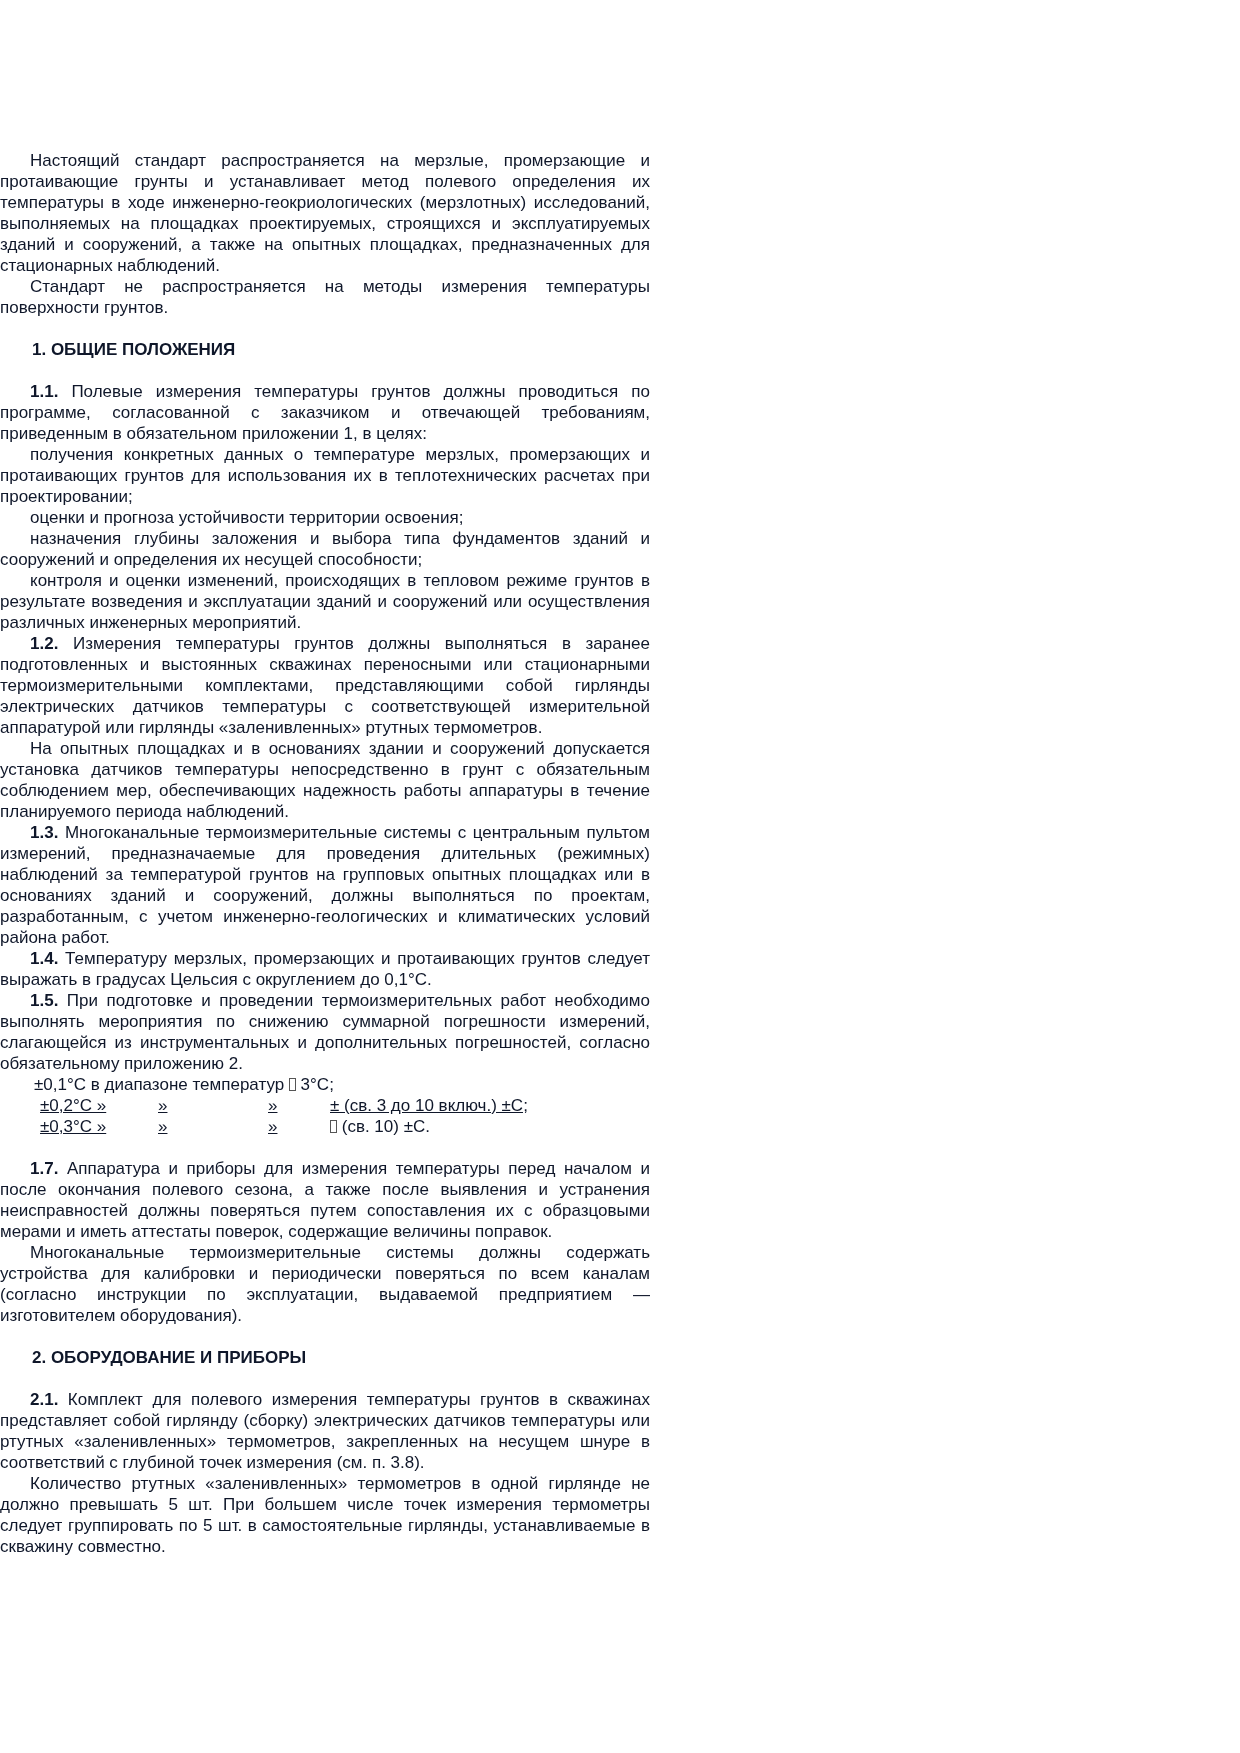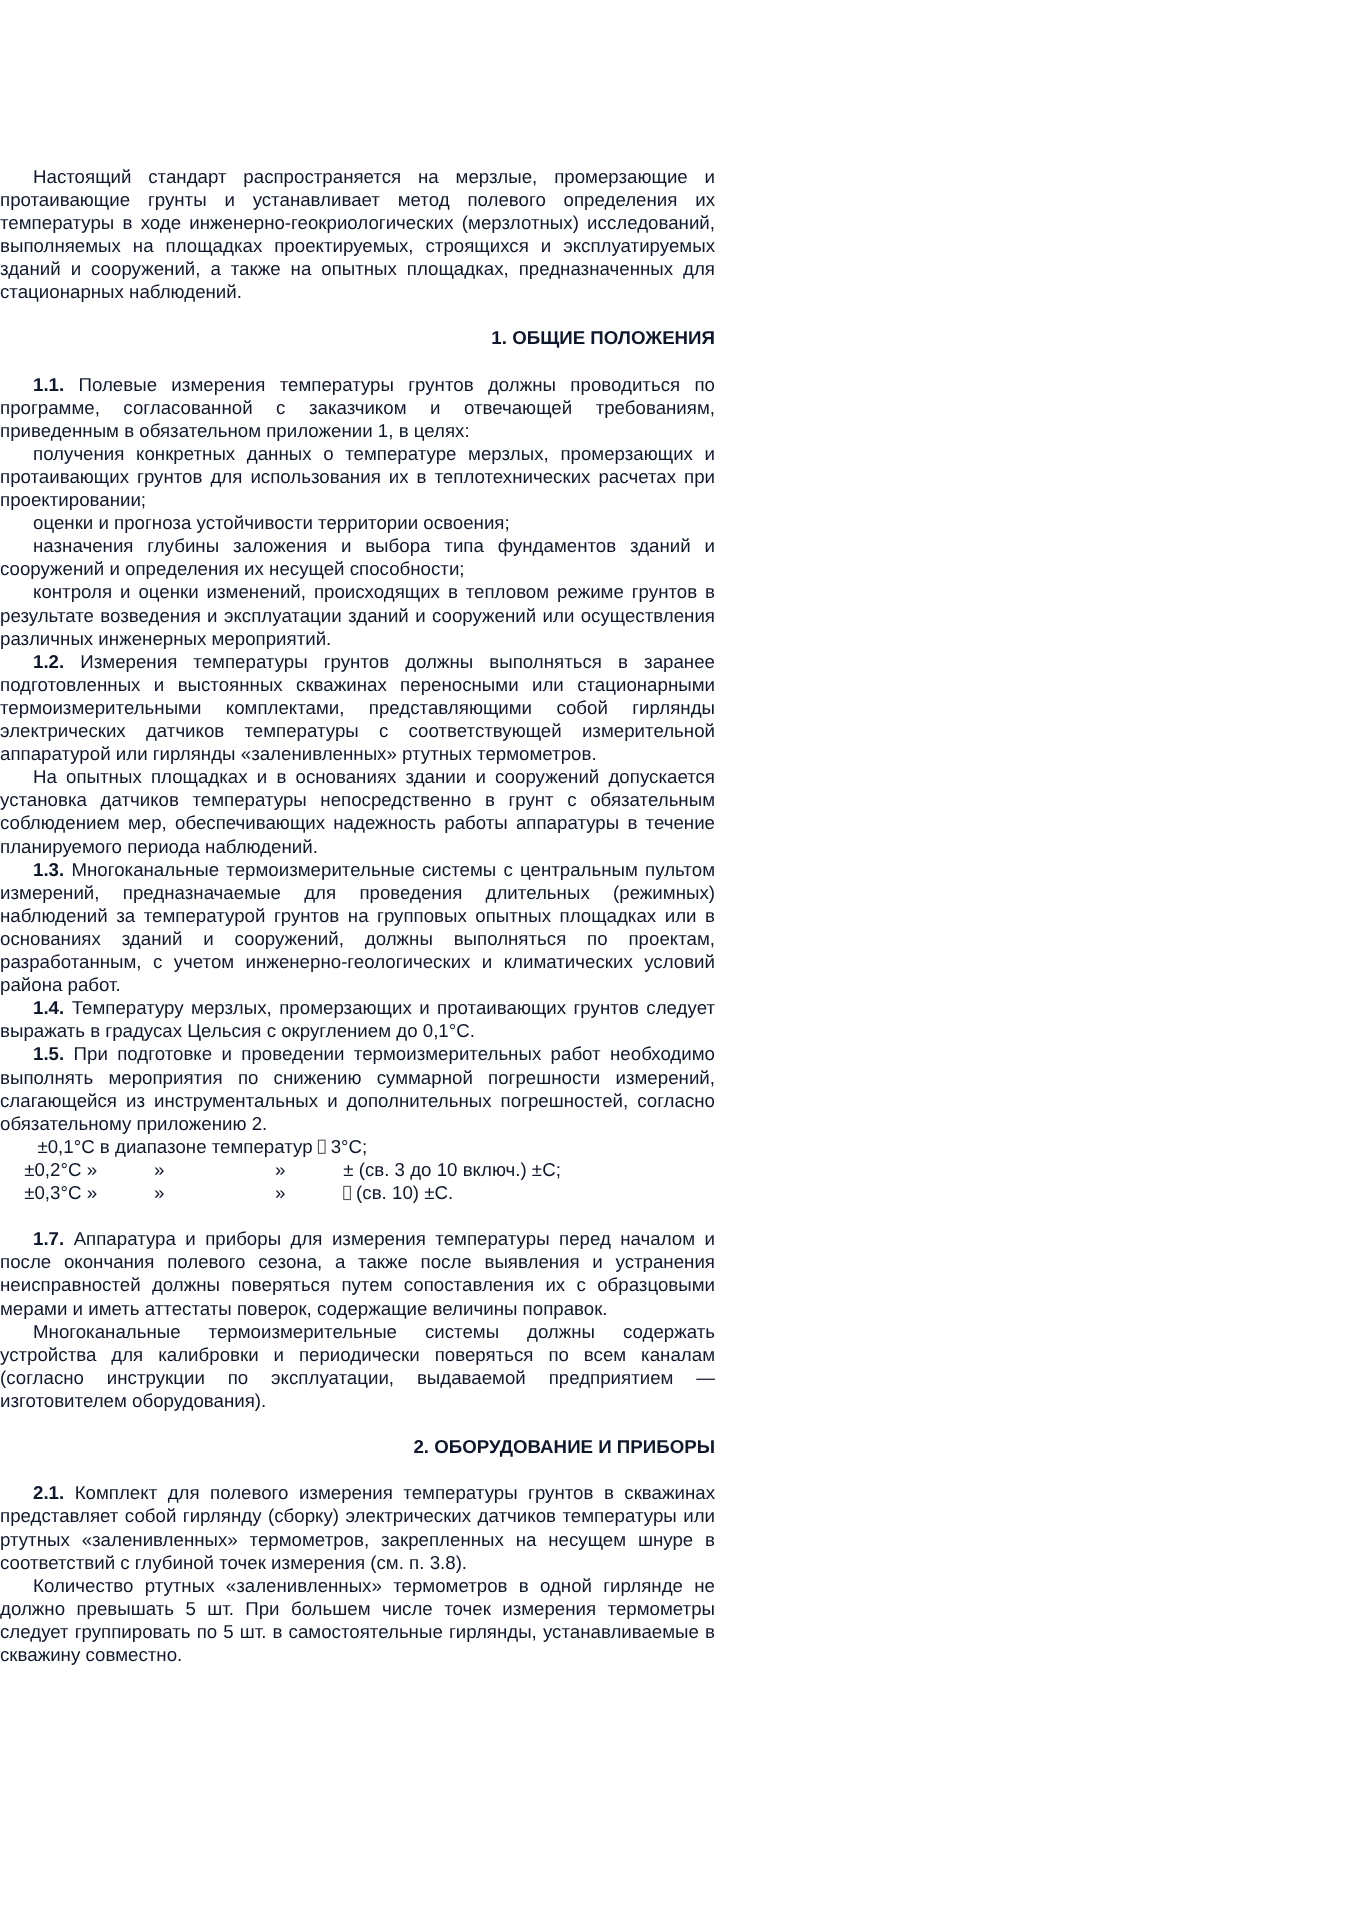--- a/index.html
+++ b/index.html
@@ -4,38 +4,39 @@
 <style>
   html, body { margin: 0; padding: 0; background: #ffffff; }
   body { width: 1240px; height: 1753px; position: relative; overflow: hidden; }
   .page {
     position: absolute; left: 0; top: 150px; width: 650px;
     font-family: "Liberation Sans", sans-serif;
     font-size: 17px; line-height: 21px; color: #0f172a;
   }
   .p { margin: 0; text-align: justify; text-indent: 30px; hyphens: none; }
   .p b { font-weight: bold; }
-  .h { margin: 0; text-align: right; font-weight: bold; font-size: 17px; line-height: 21px; padding-left: 32px; }
+  .h { margin: 0; text-align: left; font-weight: bold; font-size: 17px; line-height: 21px; padding-left: 32px; }
   .gap-before-h { height: 21px; }
   .gap-after-h { height: 21px; }
-  .tol-row { display: flex; padding-left: 22px; white-space: pre; }
+  .tol-row { display: flex; padding-left: 40px; white-space: pre; text-decoration: underline; }
   .tol-row span { display: inline-block; }
   .c1 { width: 118px; }
   .c2 { width: 110px; }
   .c3 { width: 62px; }
   .tol-first { padding-left: 34px; white-space: pre; }
   .blank { height: 21px; }
   .miss { display: inline-block; width: 7px; height: 13px; border: 1px solid #555; vertical-align: -1px; box-sizing: border-box; }
 </style>
 </head>
 <body>
 
 <div class="page">
 
   <p class="p">Настоящий стандарт распространяется на мерзлые, промерзающие и протаивающие грунты и устанавливает метод полевого определения их температуры в ходе инженерно-геокриологических (мерзлотных) исследований, выполняемых на площадках проектируемых, строящихся и эксплуатируемых зданий и сооружений, а также на опытных площадках, предназначенных для стационарных наблюдений.</p>
+  <p class="p">Стандарт не распространяется на методы измерения температуры поверхности грунтов.</p>
 
   <div class="gap-before-h"></div>
   <h2 class="h">1. ОБЩИЕ ПОЛОЖЕНИЯ</h2>
   <div class="gap-after-h"></div>
 
   <p class="p"><b>1.1.</b><span> Полевые измерения температуры грунтов должны проводиться по программе, согласованной с заказчиком и отвечающей требованиям, приведенным в обязательном приложении 1, в целях:</span></p>
   <p class="p">получения конкретных данных о температуре мерзлых, промерзающих и протаивающих грунтов для использования их в теплотехнических расчетах при проектировании;</p>
   <p class="p">оценки и прогноза устойчивости территории освоения;</p>
   <p class="p">назначения глубины заложения и выбора типа фундаментов зданий и сооружений и определения их несущей способности;</p>
   <p class="p">контроля и оценки изменений, происходящих в тепловом режиме грунтов в результате возведения и эксплуатации зданий и сооружений или осуществления различных инженерных мероприятий.</p>

